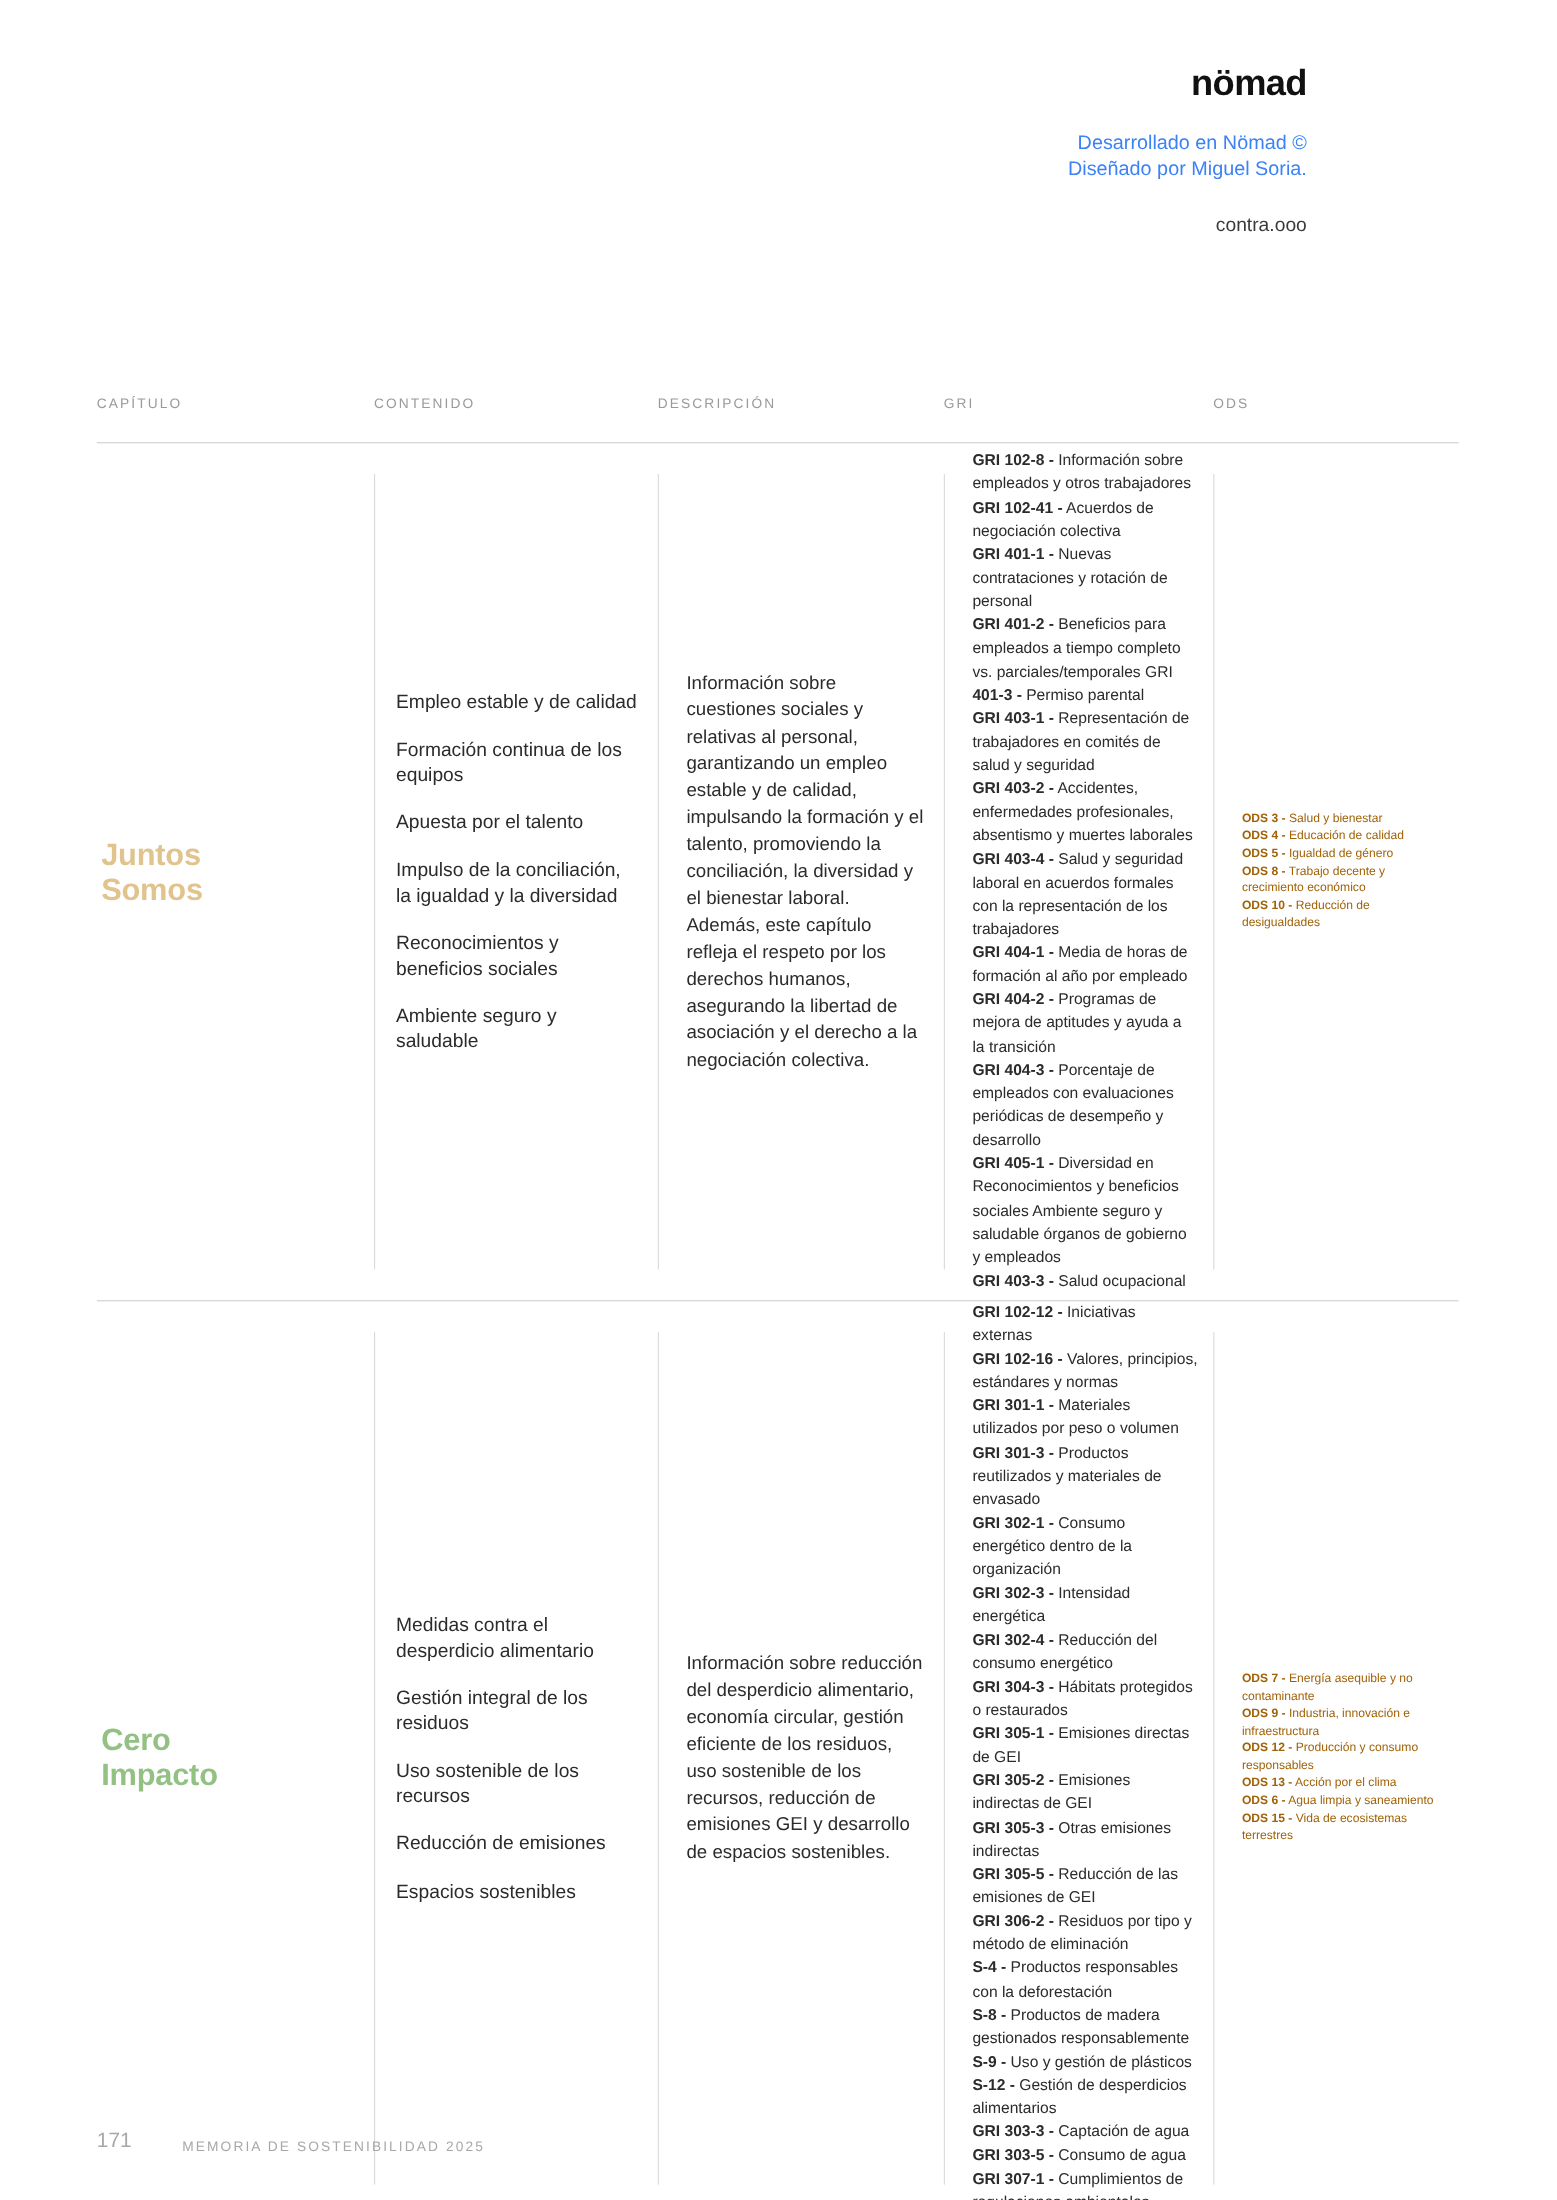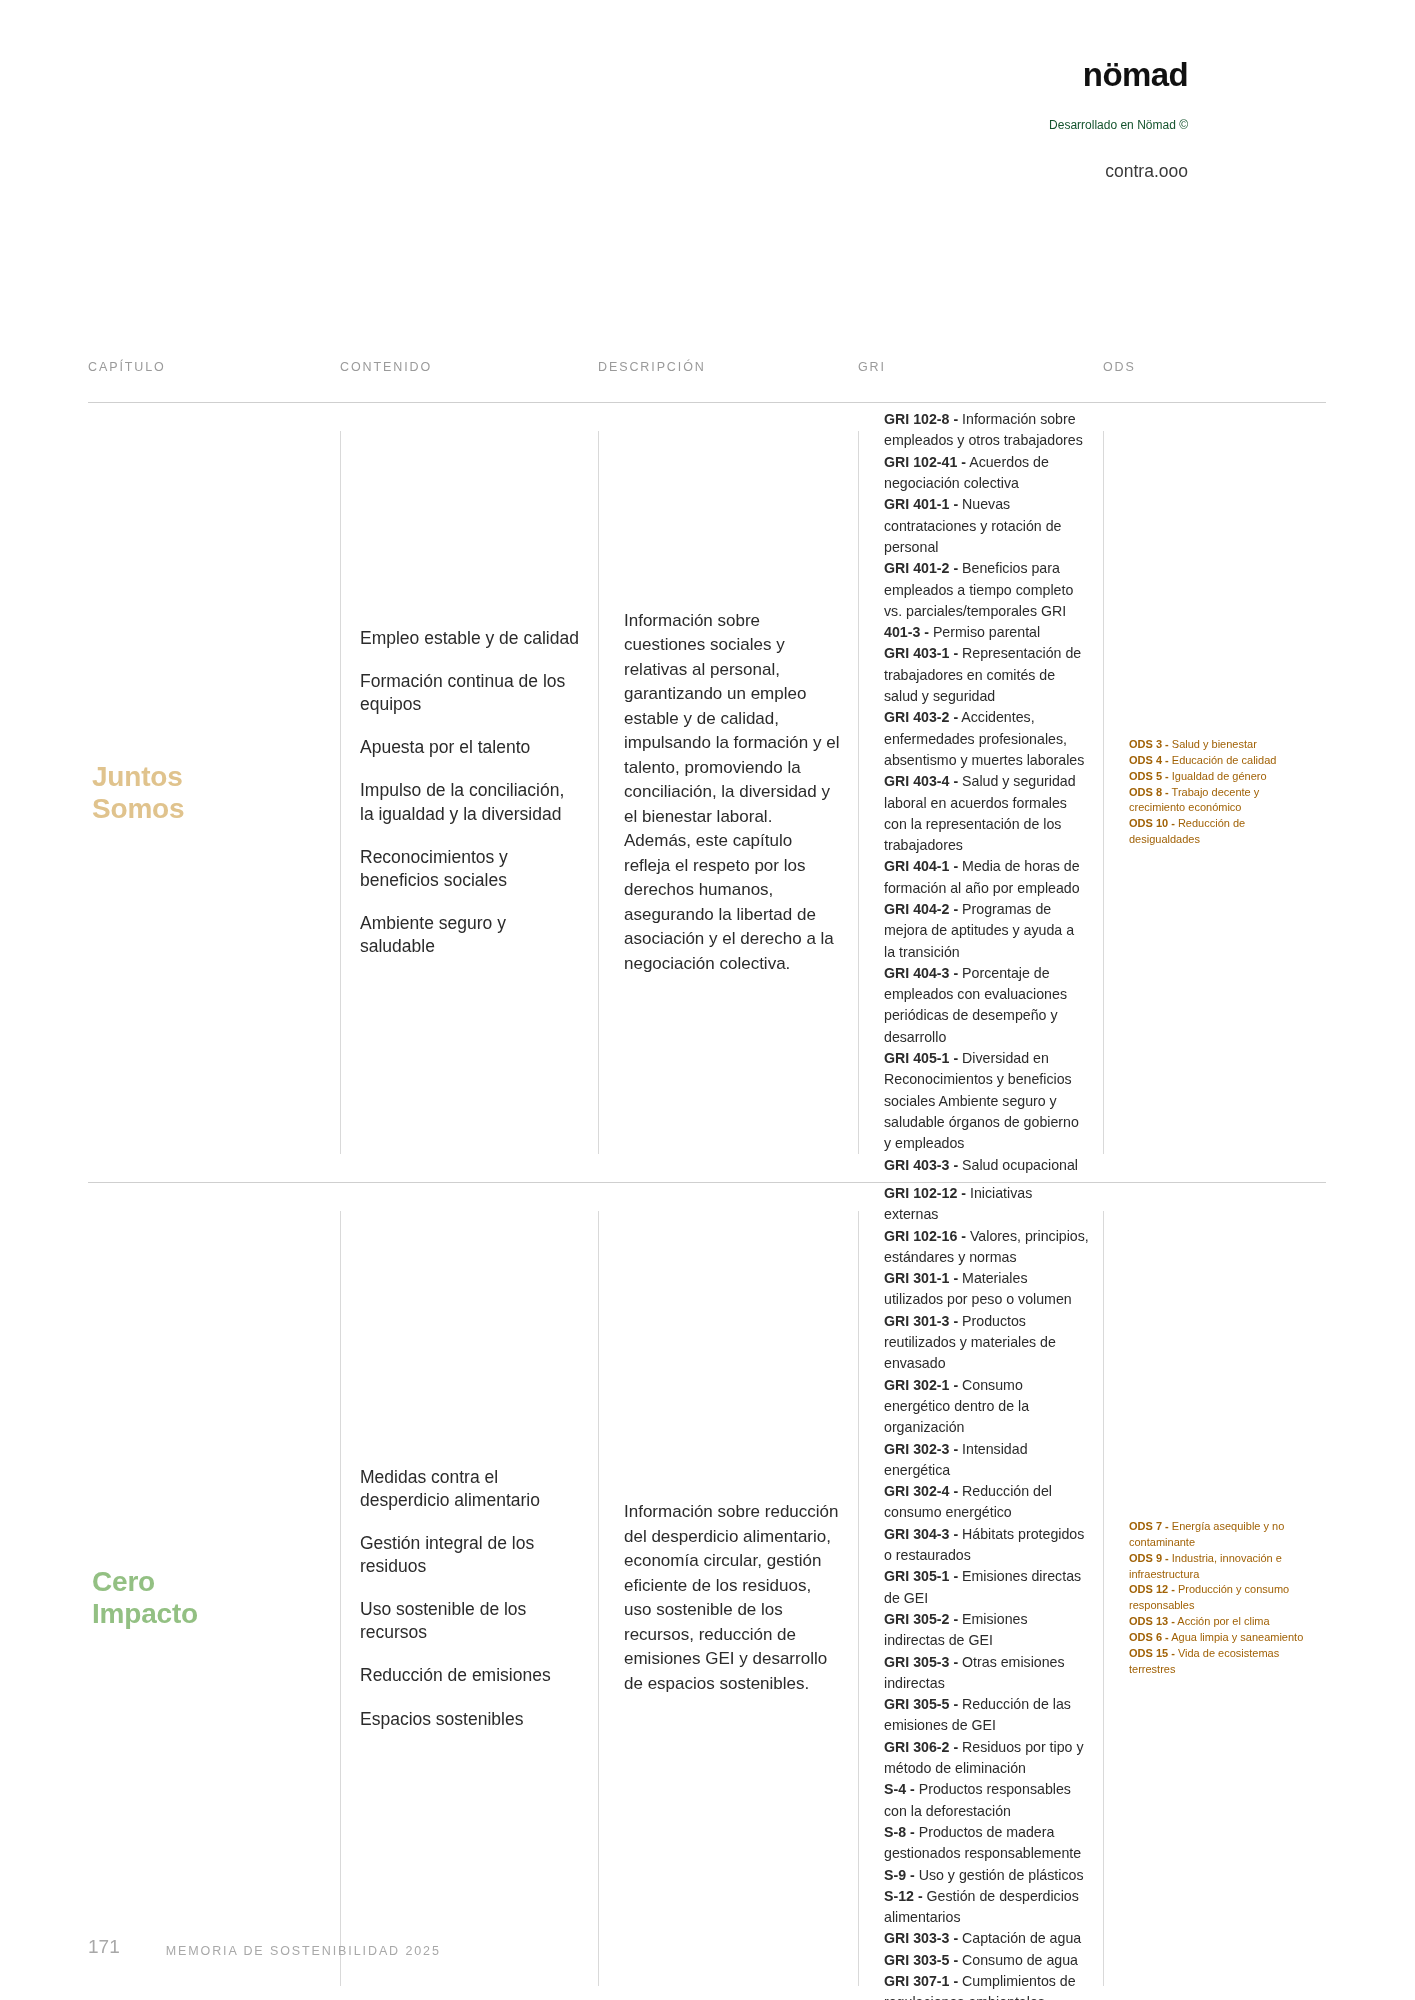--- a/index.html
+++ b/index.html
@@ -30,23 +30,23 @@
   }
   .brand {
     font-size: 33px;
     font-weight: 700;
     letter-spacing: -0.6px;
     color: #111111;
     line-height: 1;
     margin-bottom: 26px;
   }
   .credit-line {
-    font-size: 12px;
+    font-size: 18px;
     line-height: 1.35;
-    color: #14532d;
+    color: #3b82f6;
     font-weight: 400;
   }
   .site-line {
     margin-top: 28px;
     font-size: 17.5px;
     color: #3a3a3a;
     font-weight: 400;
   }
 
   
@@ -181,20 +181,21 @@
   }
 </style>
 </head>
 <body>
 
 <div class="page">
 
   <div class="header">
     <div class="brand">nömad</div>
     <div class="credit-line">Desarrollado en Nömad ©</div>
+    <div class="credit-line">Diseñado por Miguel Soria.</div>
     <div class="site-line">contra.ooo</div>
   </div>
 
   <div class="table">
 
     <div class="thead">
       <div class="th col-capitulo">CAPÍTULO</div>
       <div class="th col-contenido">CONTENIDO</div>
       <div class="th col-descripcion">DESCRIPCIÓN</div>
       <div class="th col-gri">GRI</div>

